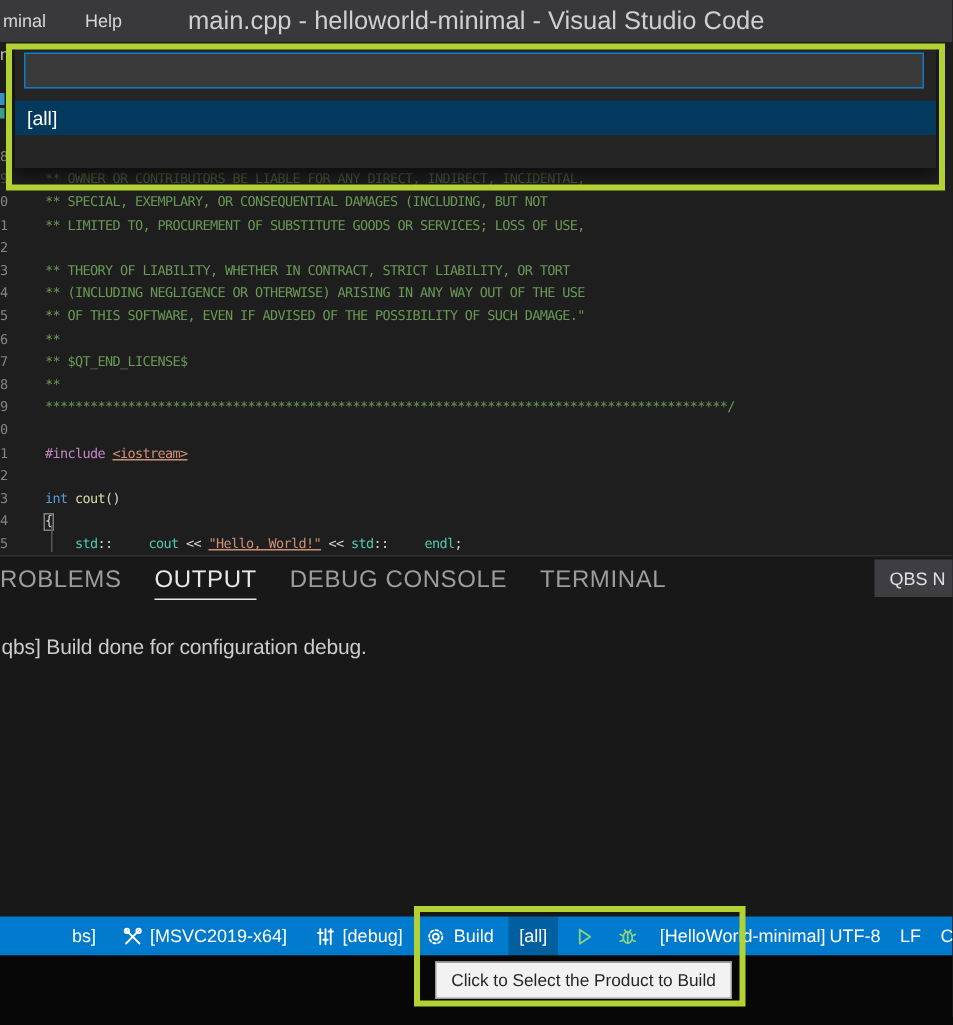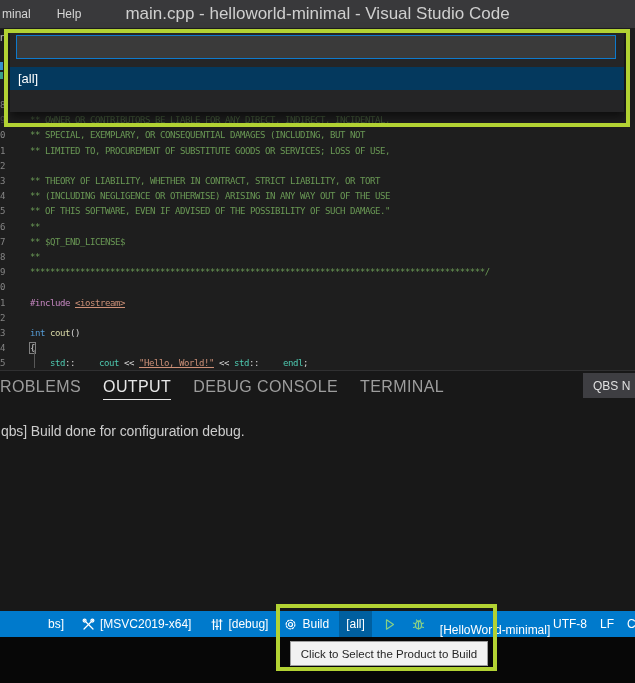--- a/index.html
+++ b/index.html
@@ -179,21 +179,21 @@
         <path d="M6.5 3.2 V10.8"></path>
           <path d="M4.5 2 L5.6 3.4"></path>
           <path d="M8.5 2 L7.4 3.4"></path>
         <path d="M1.5 5 L3.6 6"></path>
           <path d="M11.5 5 L9.4 6"></path>
         <path d="M1.5 9.5 L3.6 8.7"></path>
           <path d="M11.5 9.5 L9.4 8.7"></path>
       </svg>
     </span>
   </div>
-  <div class="sb-item" style="margin-left:7px;align-items:flex-end;">
+  <div class="sb-item" style="margin-left:7px;">
     <span>[HelloWorld-minimal]</span>
   </div>
   <div class="sb-right">
     <div class="sb-item">
       <span>UTF-8</span>
     </div>
     <div class="sb-item">
       <span>LF</span>
     </div>
     <div class="sb-item">

